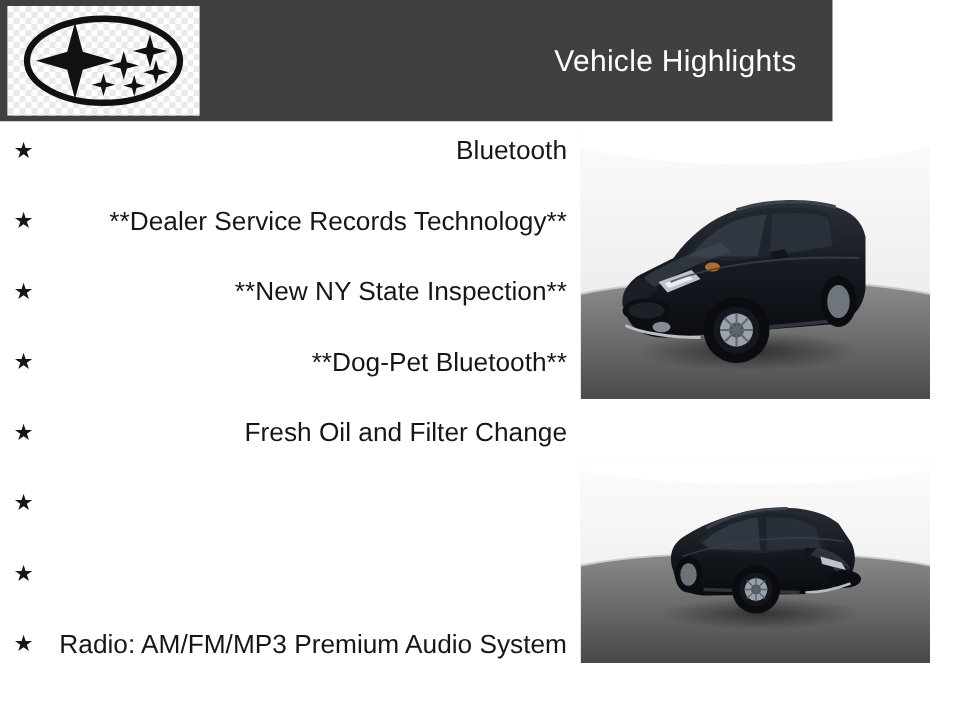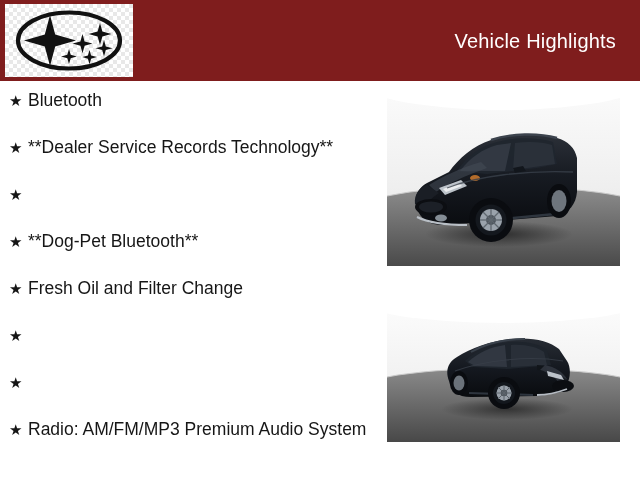--- a/index.html
+++ b/index.html
@@ -12,23 +12,23 @@
     height: 480px;
     overflow: hidden;
     font-family: "Liberation Sans", sans-serif;
     position: relative;
   }
 
   
   .header {
     position: absolute;
     left: 0; top: 0;
-    width: 640px;
+    width: 555px;
     height: 81px;
-    background: #7f1d1d;
+    background: #404040;
     box-sizing: border-box;
   }
   .logo-box {
     position: absolute;
     left: 5px;
     top: 4px;
     width: 128px;
     height: 73px;
     background-color: #ffffff;
     background-image:
@@ -79,21 +79,21 @@
     color: #161616;
   }
   .hl-bullet {
     position: absolute;
     left: 9px;
     top: 0px;
     font-size: 15px;
     line-height: 25px;
     color: #161616;
   }
-  .hl-text { display: block; }
+  .hl-text { display: block; text-align: right; }
 
   
   .photo {
     position: absolute;
     overflow: hidden;
     background: #f4f4f4;
   }
   #photo-1 { left: 387px; top: 7px;  width: 233px; height: 178px; }
   #photo-2 { left: 387px; top: 224px; width: 233px; height: 137px; }
 
@@ -138,20 +138,21 @@
       <span class="hl-text">Bluetooth</span>
     </li>
 
     <li class="hl-item">
       <span class="hl-bullet">★</span>
       <span class="hl-text">**Dealer Service Records Technology**</span>
     </li>
 
     <li class="hl-item">
       <span class="hl-bullet">★</span>
+      <span class="hl-text">**New NY State Inspection**</span>
     </li>
 
     <li class="hl-item">
       <span class="hl-bullet">★</span>
       <span class="hl-text">**Dog-Pet Bluetooth**</span>
     </li>
 
     <li class="hl-item">
       <span class="hl-bullet">★</span>
       <span class="hl-text">Fresh Oil and Filter Change</span>

